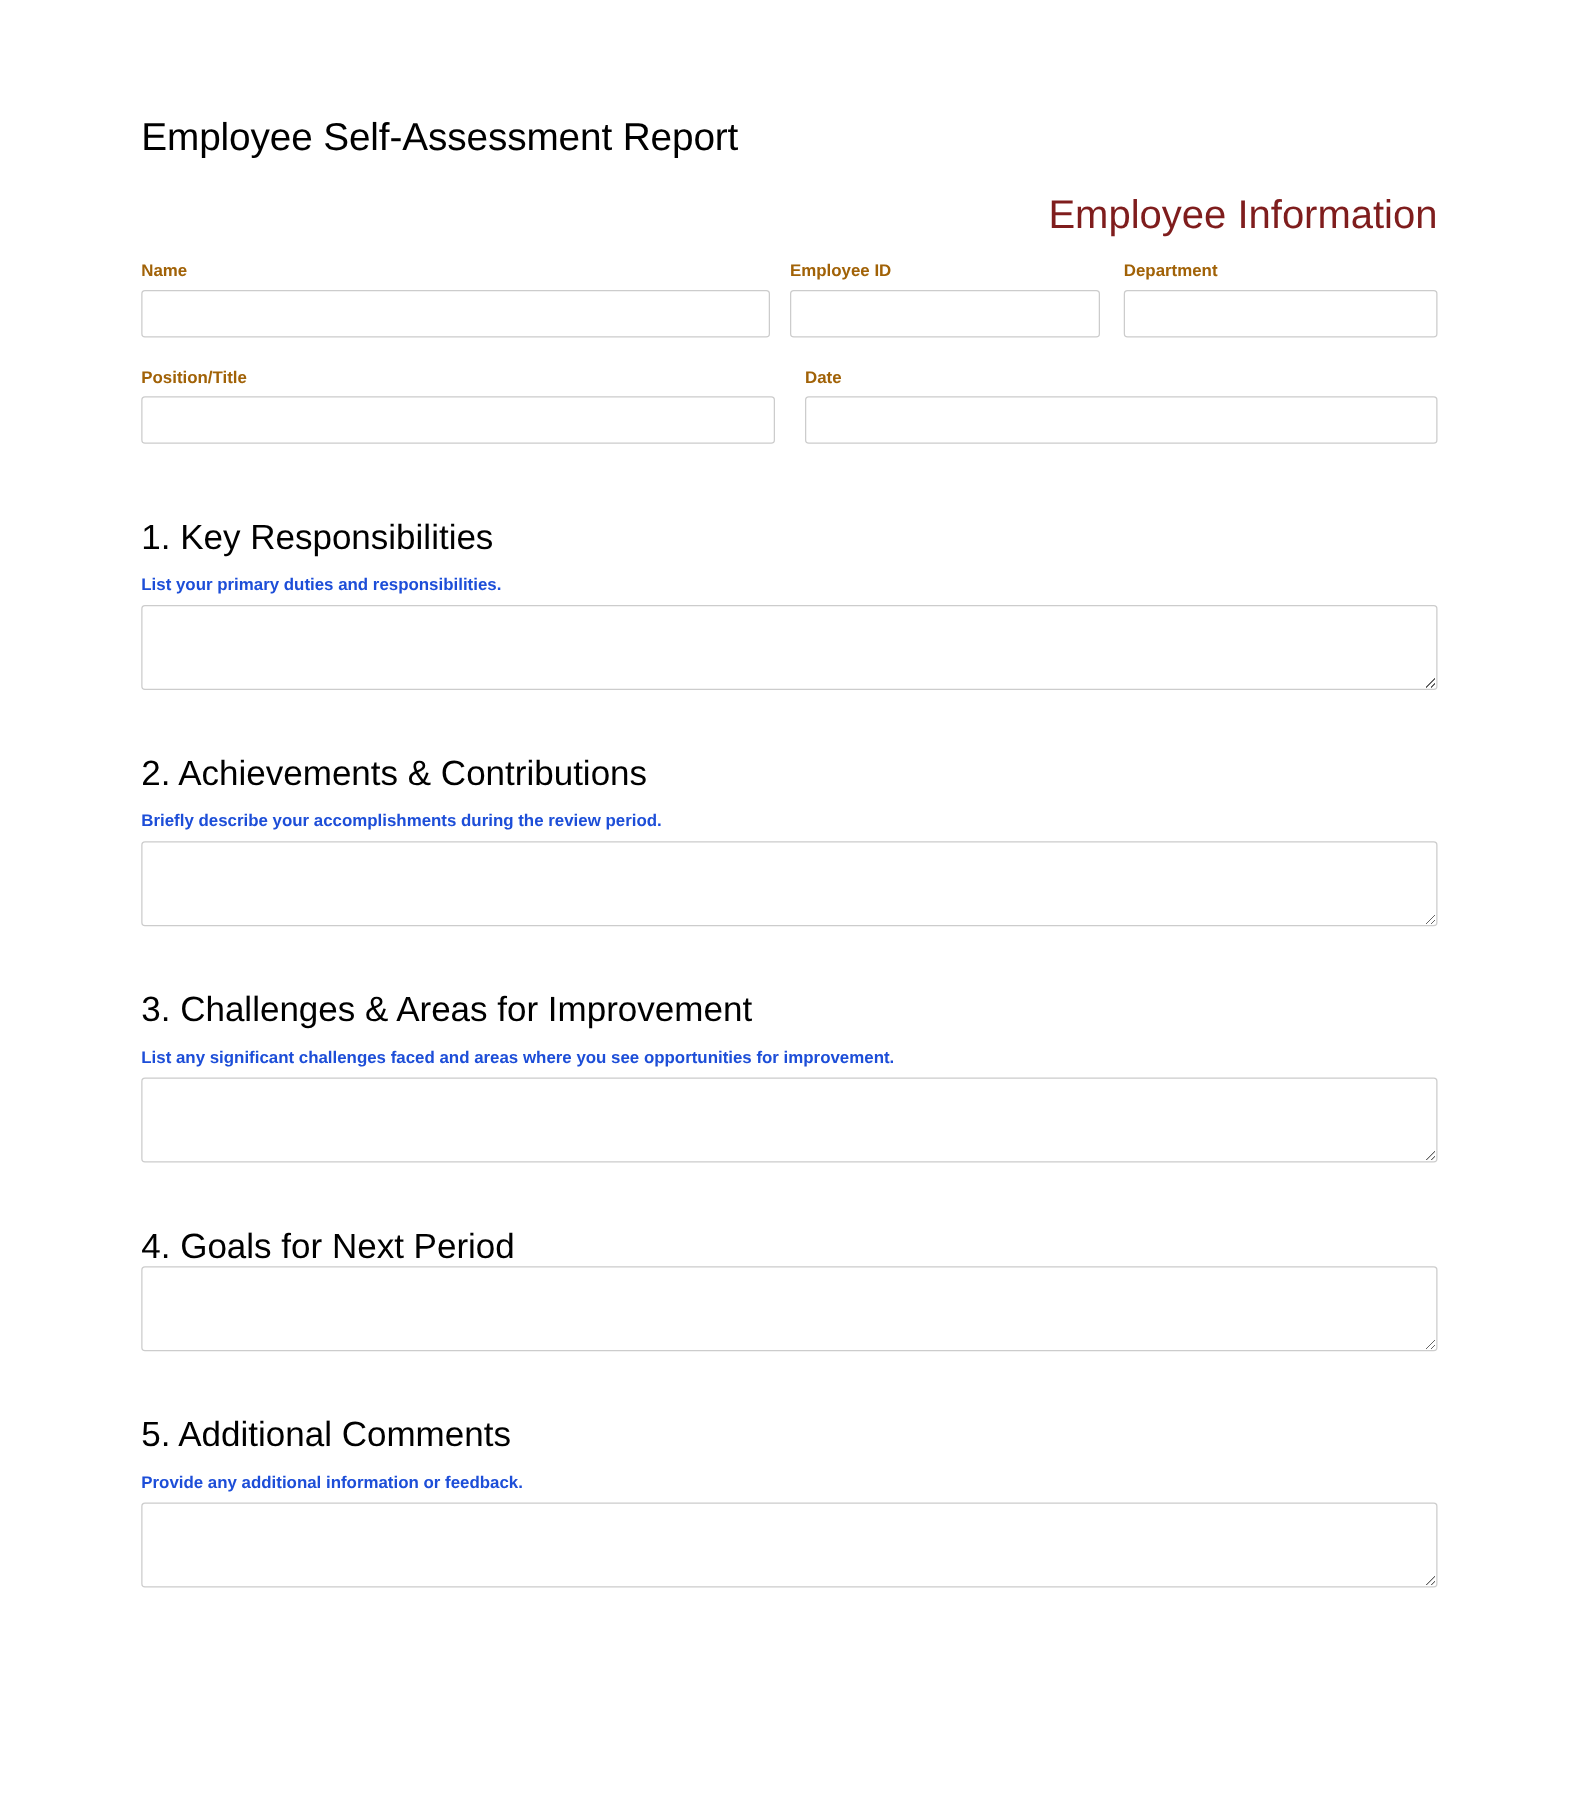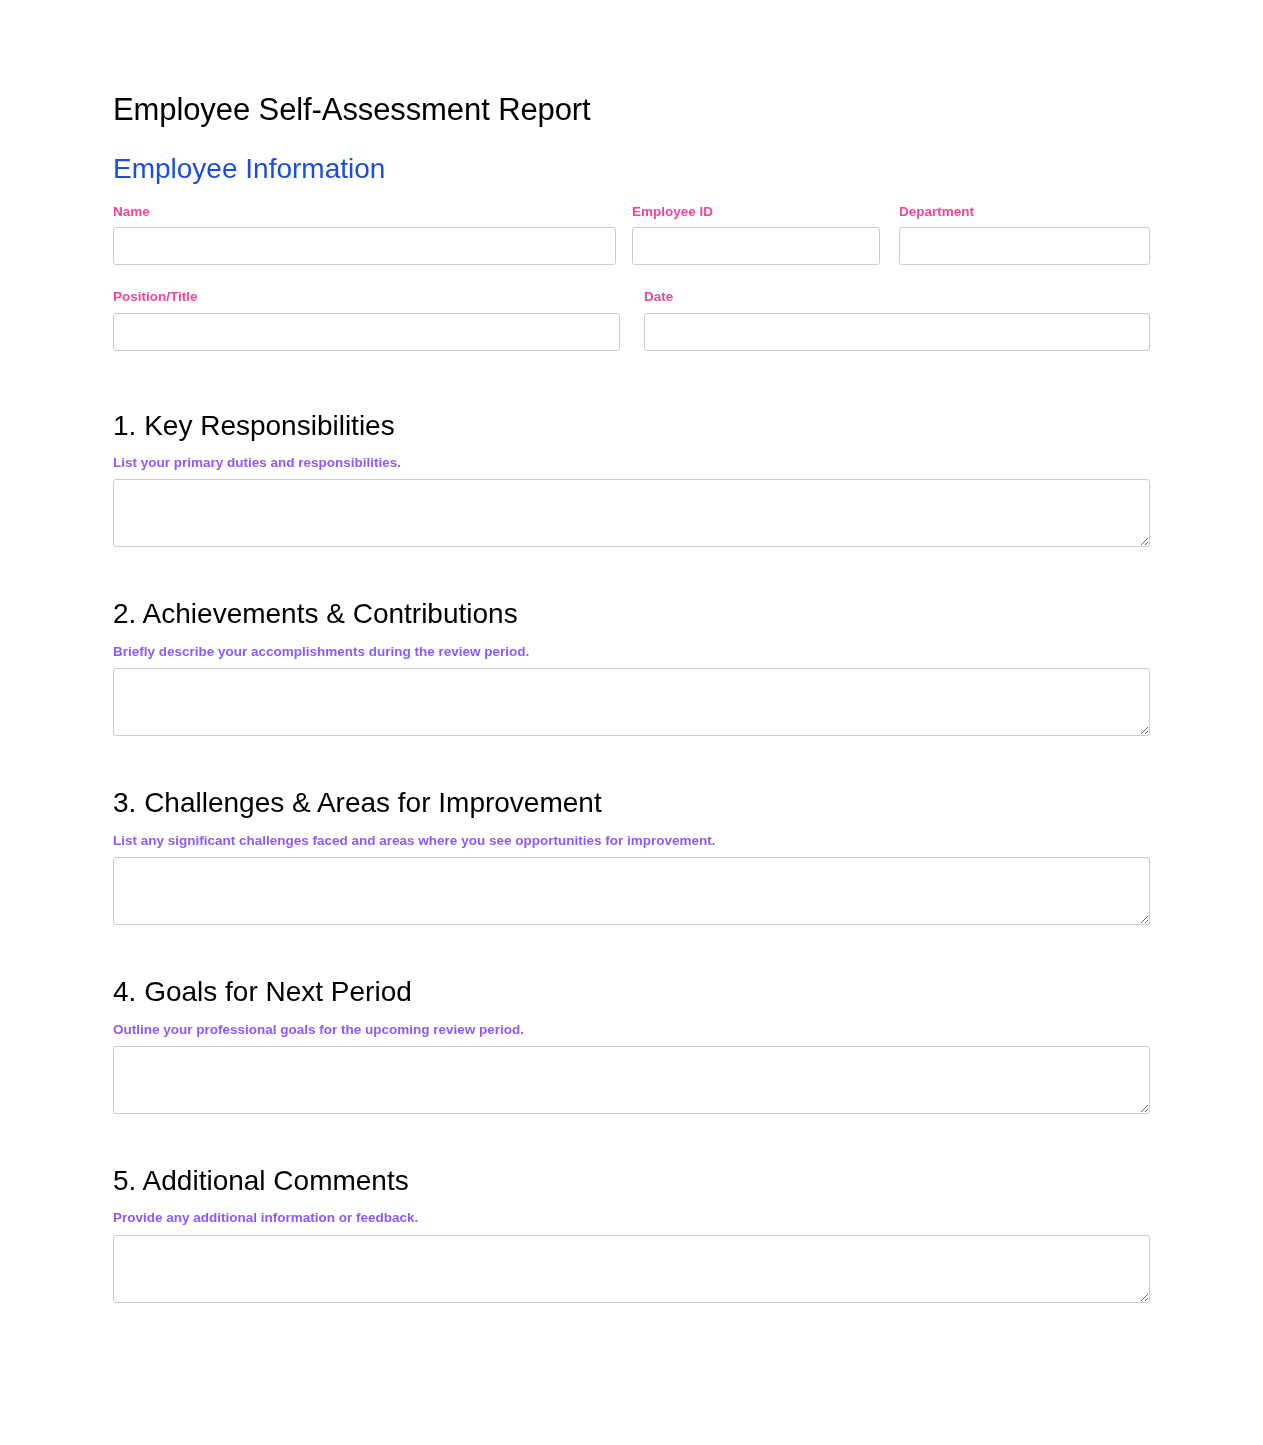--- a/index.html
+++ b/index.html
@@ -38,51 +38,52 @@
     font-size: 31px;
     font-weight: 400;
     line-height: 1.15;
     margin: 0;
     padding-top: 92px;
     letter-spacing: -0.1px;
     color: #000;
   }
 
   .section-subtitle {
-    font-size: 28px;
+    font-size: 32px;
     font-weight: 400;
     line-height: 1.2;
     margin: 0;
     padding-top: 24px;
-    color: #1d4ed8;
+    color: #7f1d1d;
+    text-align: right;
   }
 
   .section-heading {
     font-size: 28px;
     font-weight: 400;
     line-height: 1.2;
     margin: 0;
     color: #000;
   }
 
   
   .field-label {
     display: block;
     font-size: 13.5px;
     font-weight: 700;
     line-height: 1.2;
-    color: #ec4899;
+    color: #a16207;
     margin: 0 0 7px 0;
   }
 
   .section-desc {
     font-size: 13.5px;
     font-weight: 700;
     line-height: 1.2;
-    color: #8b5cf6;
+    color: #1d4ed8;
     margin: 13px 0 8px 0;
   }
 
   
   .text-input {
     display: block;
     box-sizing: border-box;
     height: 38px;
     width: 100%;
     border: 1px solid #cccccc;
@@ -186,21 +187,20 @@
     </div>
 
     <div class="form-section section-gap">
       <h2 class="section-heading">3. Challenges &amp; Areas for Improvement</h2>
       <p class="section-desc">List any significant challenges faced and areas where you see opportunities for improvement.</p>
       <textarea class="text-area" placeholder="" style=""></textarea>
     </div>
 
     <div class="form-section section-gap">
       <h2 class="section-heading">4. Goals for Next Period</h2>
-      <p class="section-desc">Outline your professional goals for the upcoming review period.</p>
       <textarea class="text-area" placeholder="" style=""></textarea>
     </div>
 
     <div class="form-section section-gap">
       <h2 class="section-heading">5. Additional Comments</h2>
       <p class="section-desc">Provide any additional information or feedback.</p>
       <textarea class="text-area" placeholder="" style=""></textarea>
     </div>
 
   </div>

